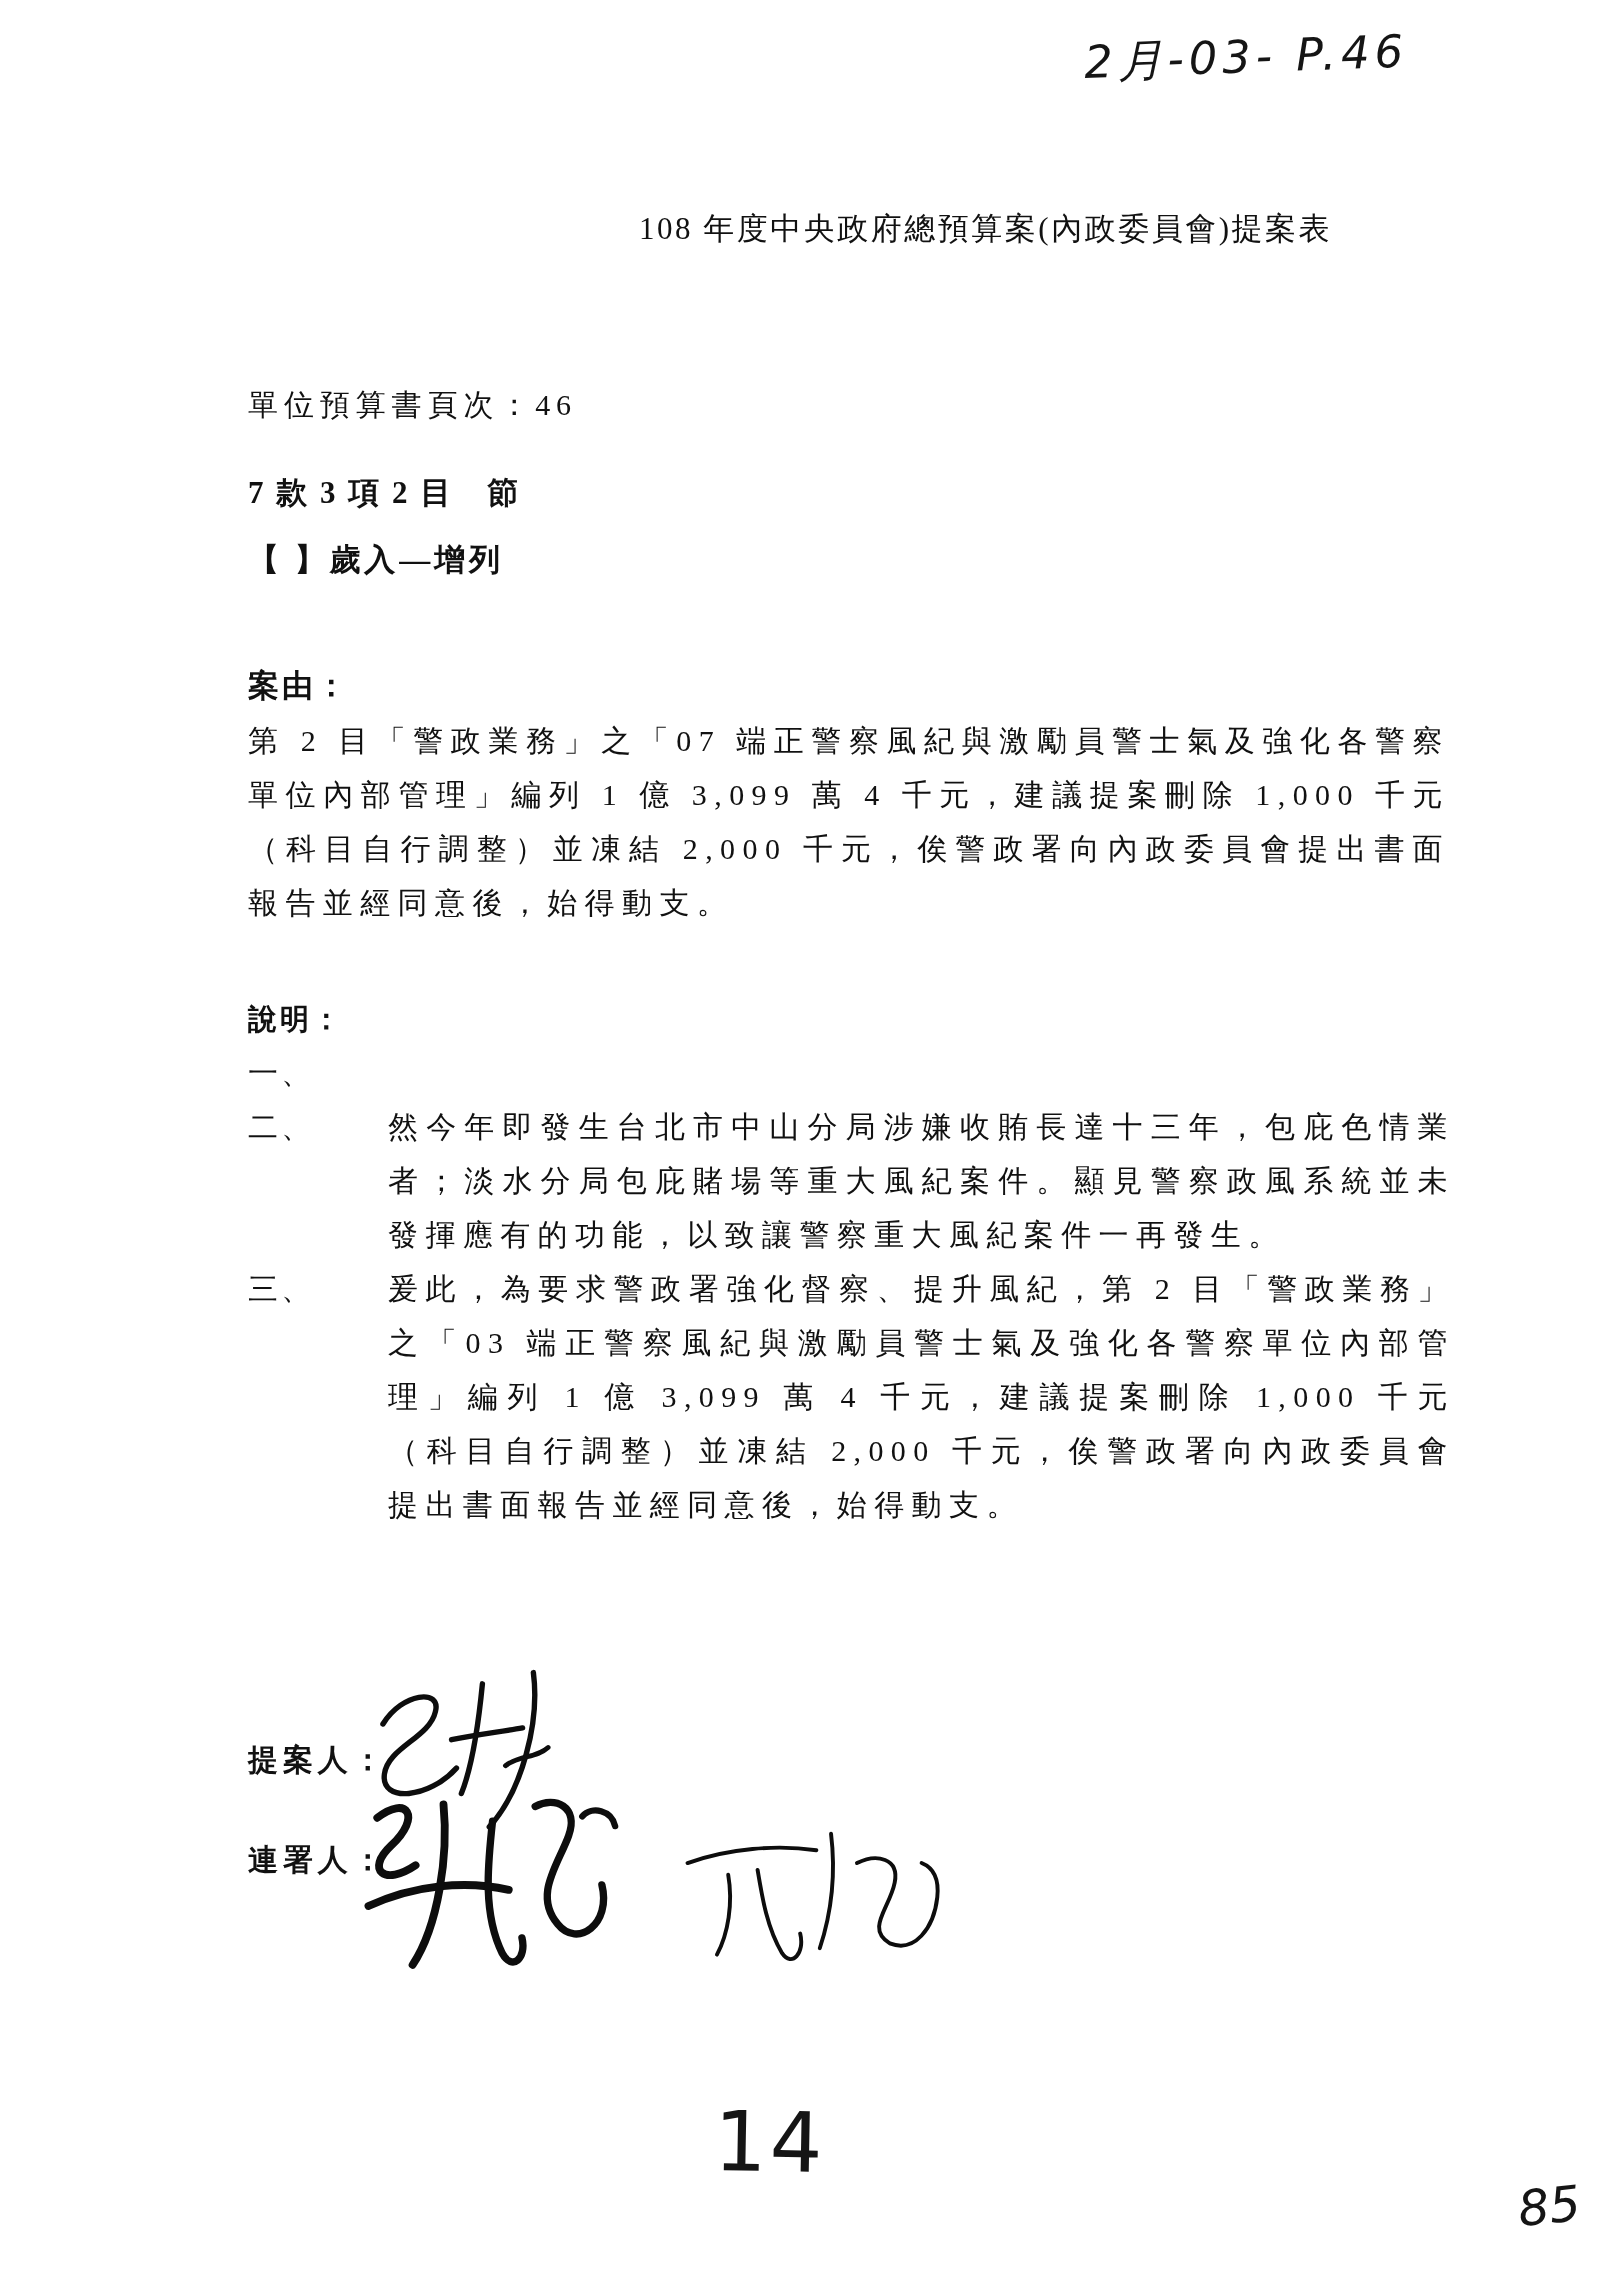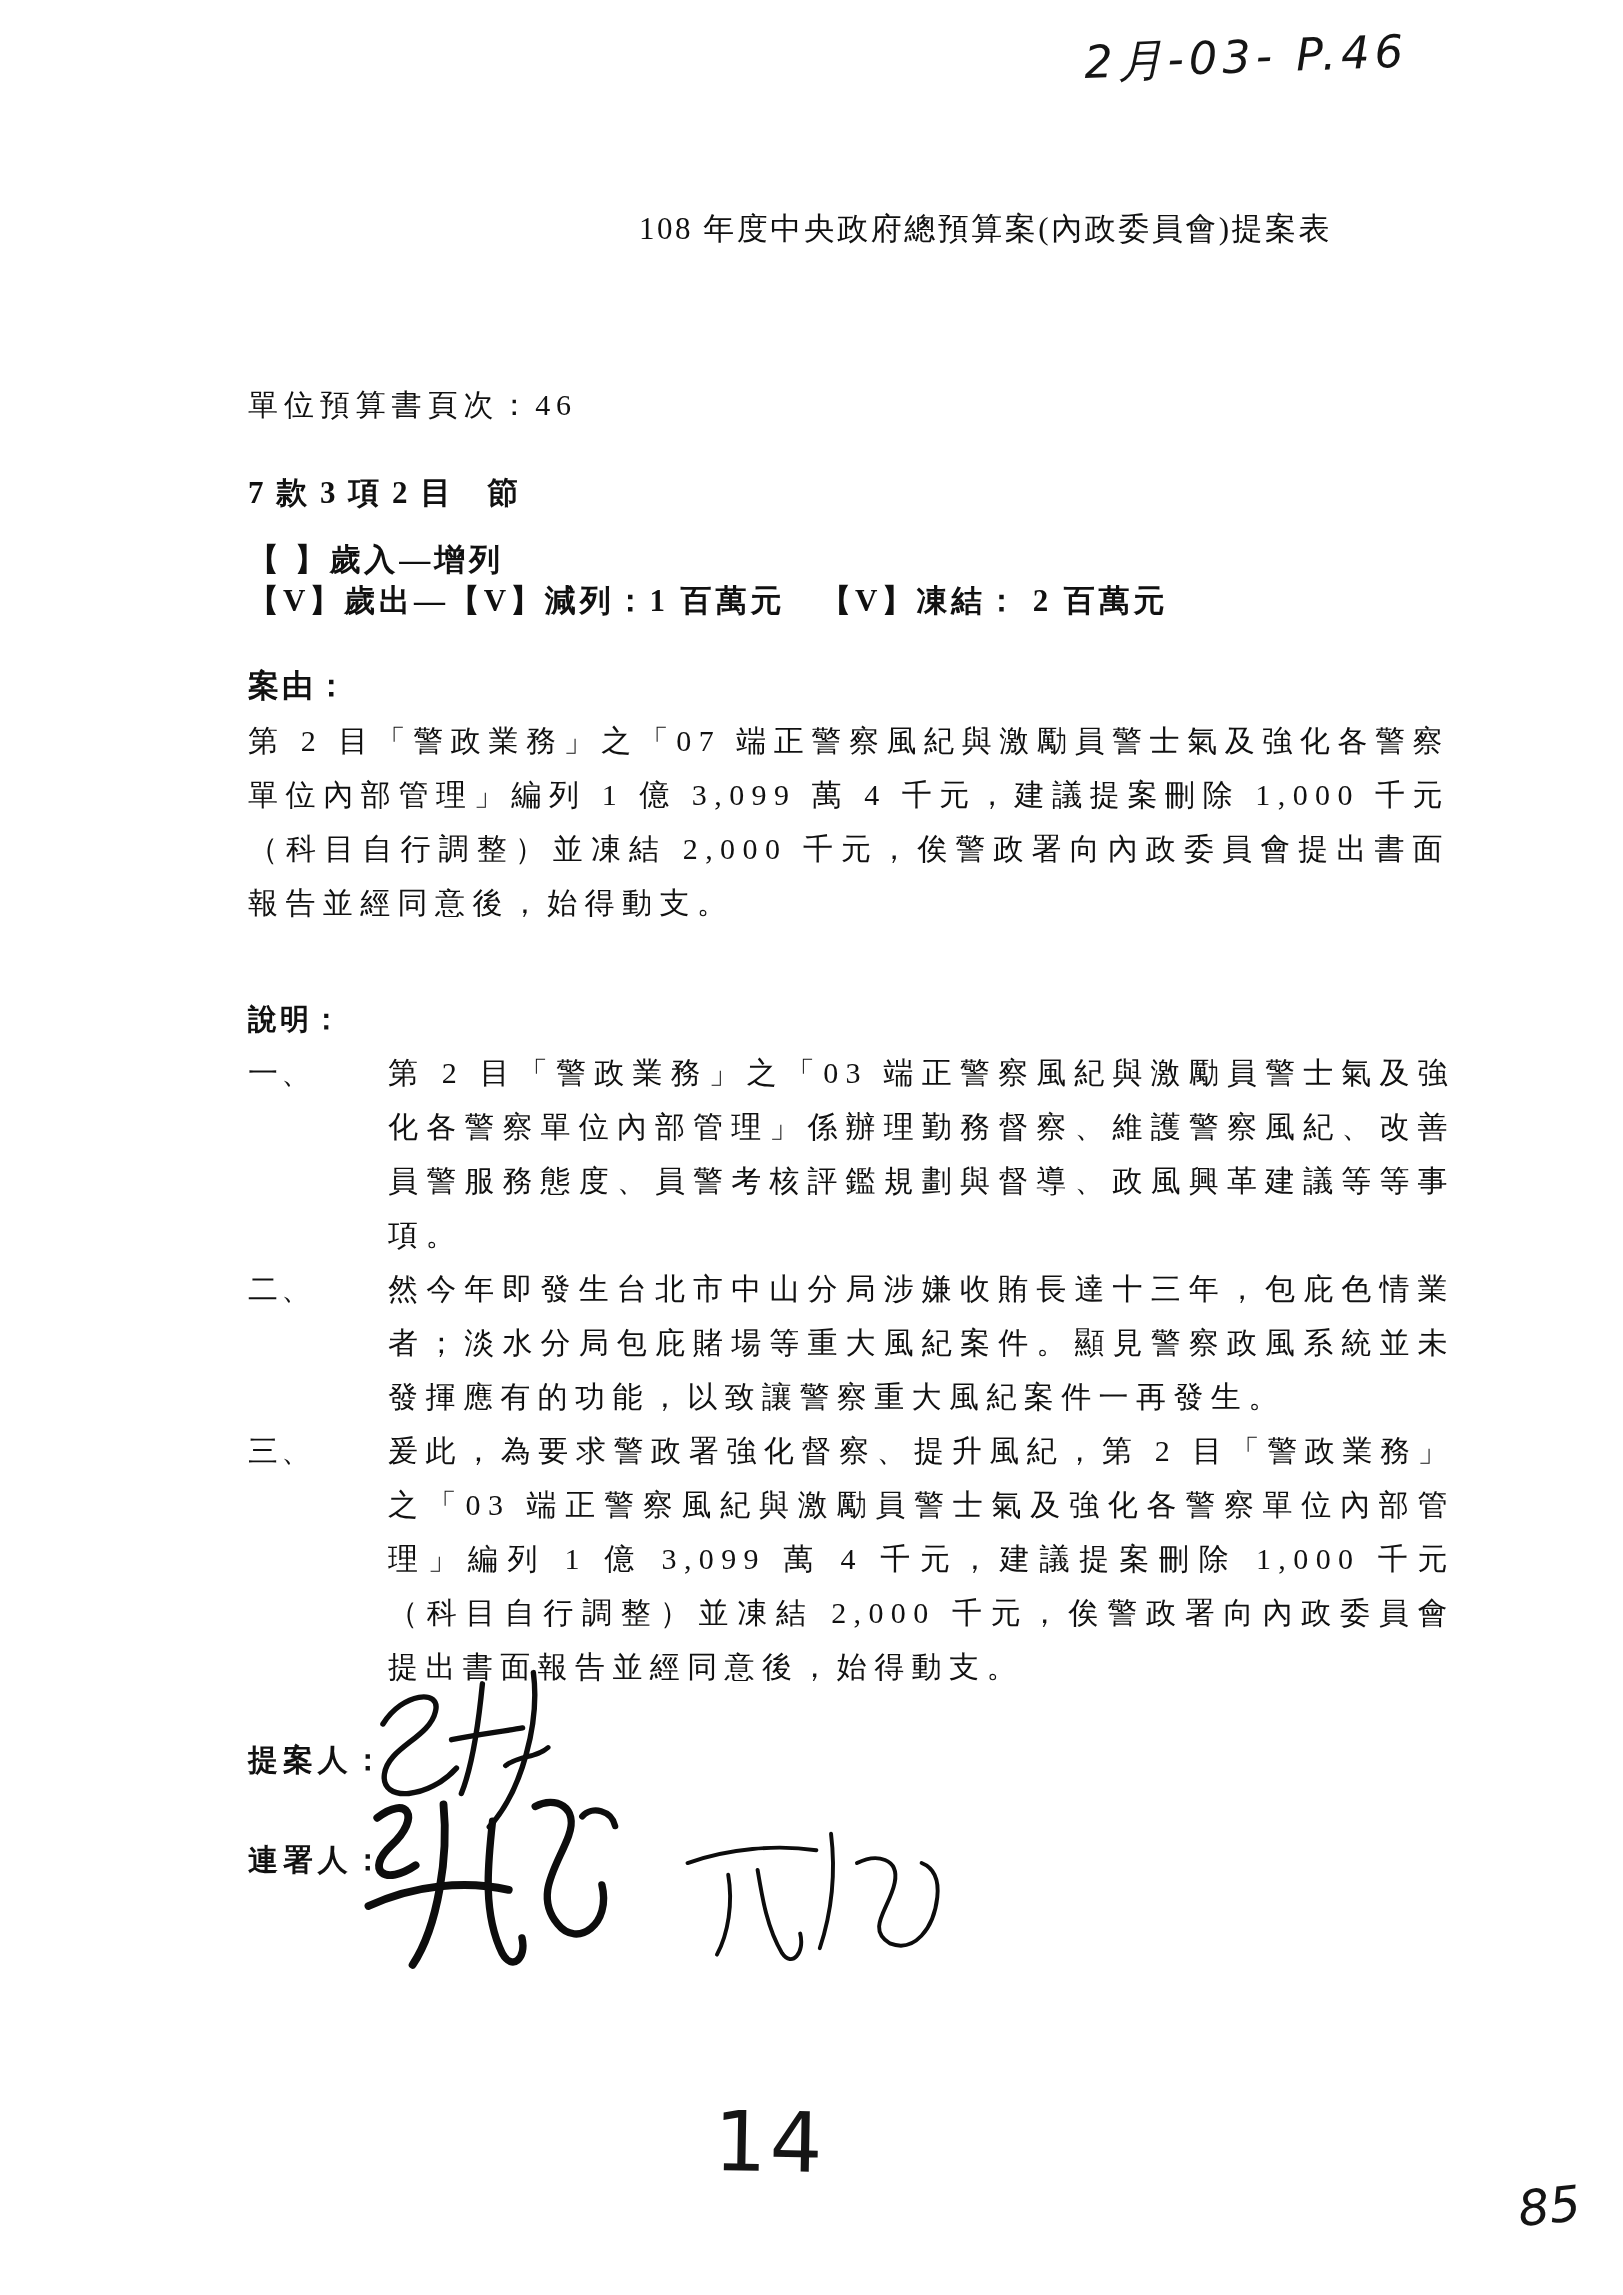--- a/index.html
+++ b/index.html
@@ -78,31 +78,29 @@
 <div class="page">
 
   <div class="abs hand note-tr">2月-03- P.46</div>
 
   <div class="abs title">108 年度中央政府總預算案(內政委員會)提案表</div>
 
   <div class="abs line unit2">單位預算書頁次：46</div>
 
   <div class="abs line bold clause">7 款 3 項 2 目　節</div>
   <div class="abs line bold rev">【 】歲入—增列</div>
-  <div class="abs line bold exp">【V】歲出—【V】減列：1 百萬元　【V】凍結： 2 百萬元</div>
 
   <div class="abs line bold case-h">案由：</div>
   <div class="abs para">第 2 目「警政業務」之「07 端正警察風紀與激勵員警士氣及強化各警察單位內部管理」編列 1 億 3,099 萬 4 千元，建議提案刪除 1,000 千元（科目自行調整）並凍結 2,000 千元，俟警政署向內政委員會提出書面報告並經同意後，始得動支。</div>
 
   <div class="abs line bold expl-h">說明：</div>
 
   <div class="abs expl-list">
     <div class="expl-item">
       <div class="expl-num">一、</div>
-      <div class="expl-text">第 2 目「警政業務」之「03 端正警察風紀與激勵員警士氣及強化各警察單位內部管理」係辦理勤務督察、維護警察風紀、改善員警服務態度、員警考核評鑑規劃與督導、政風興革建議等等事項。</div>
     </div>
     <div class="expl-item">
       <div class="expl-num">二、</div>
       <div class="expl-text">然今年即發生台北市中山分局涉嫌收賄長達十三年，包庇色情業者；淡水分局包庇賭場等重大風紀案件。顯見警察政風系統並未發揮應有的功能，以致讓警察重大風紀案件一再發生。</div>
     </div>
     <div class="expl-item">
       <div class="expl-num">三、</div>
       <div class="expl-text">爰此，為要求警政署強化督察、提升風紀，第 2 目「警政業務」之「03 端正警察風紀與激勵員警士氣及強化各警察單位內部管理」編列 1 億 3,099 萬 4 千元，建議提案刪除 1,000 千元（科目自行調整）並凍結 2,000 千元，俟警政署向內政委員會提出書面報告並經同意後，始得動支。</div>
     </div>
   </div>

